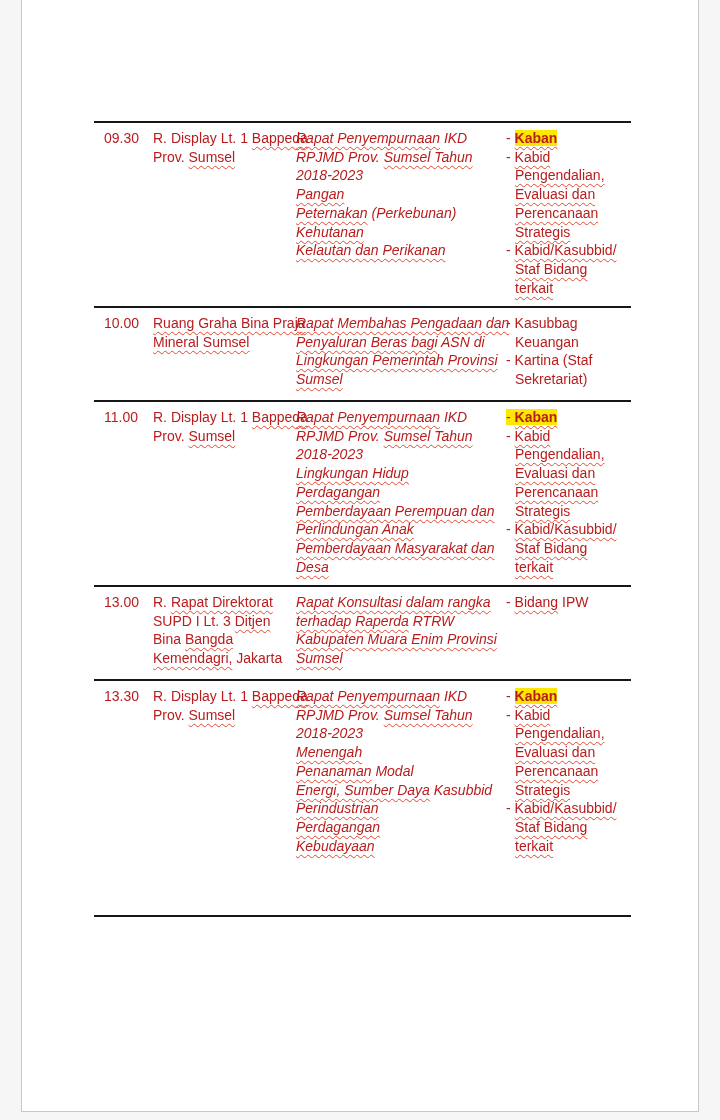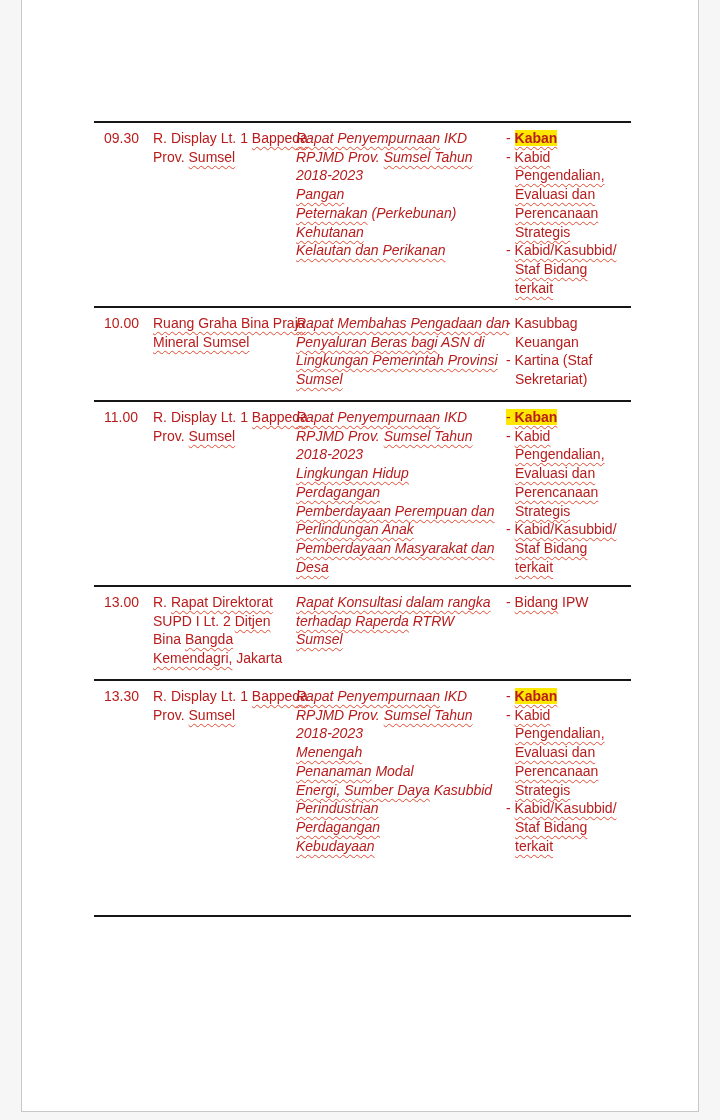--- a/index.html
+++ b/index.html
@@ -139,27 +139,28 @@
             <div class="line ind"><span class="seg sp">Staf Bidang</span></div>
             <div class="line ind"><span class="seg sp">terkait</span></div>
           </div>
         </div>
         <div class="row" style="min-height: 94px;">
           <div class="cell time">
             <div class="line">13.00</div>
           </div>
           <div class="cell loc">
             <div class="line"><span class="seg">R. </span><span class="seg sp">Rapat Direktorat</span></div>
-            <div class="line"><span class="seg">SUPD I Lt. 2 </span><span class="seg sp">Ditjen</span></div>
+            <div class="line"><span class="seg">SUPD I Lt. 3 </span><span class="seg sp">Ditjen</span></div>
             <div class="line"><span class="seg">Bina </span><span class="seg sp">Bangda</span></div>
             <div class="line"><span class="seg sp">Kemendagri,</span><span class="seg"> Jakarta</span></div>
           </div>
           <div class="cell act">
             <div class="line"><span class="seg sp">Rapat Konsultasi dalam rangka</span></div>
             <div class="line"><span class="seg sp">terhadap Raperda</span><span class="seg"> RTRW</span></div>
+            <div class="line"><span class="seg sp">Kabupaten Muara Enim Provinsi</span></div>
             <div class="line"><span class="seg sp">Sumsel</span></div>
           </div>
           <div class="cell att">
             <div class="line"><span class="seg">- </span><span class="seg sp">Bidang</span><span class="seg"> IPW</span></div>
           </div>
         </div>
         <div class="row" style="min-height: 236px;">
           <div class="cell time">
             <div class="line">13.30</div>
           </div>

